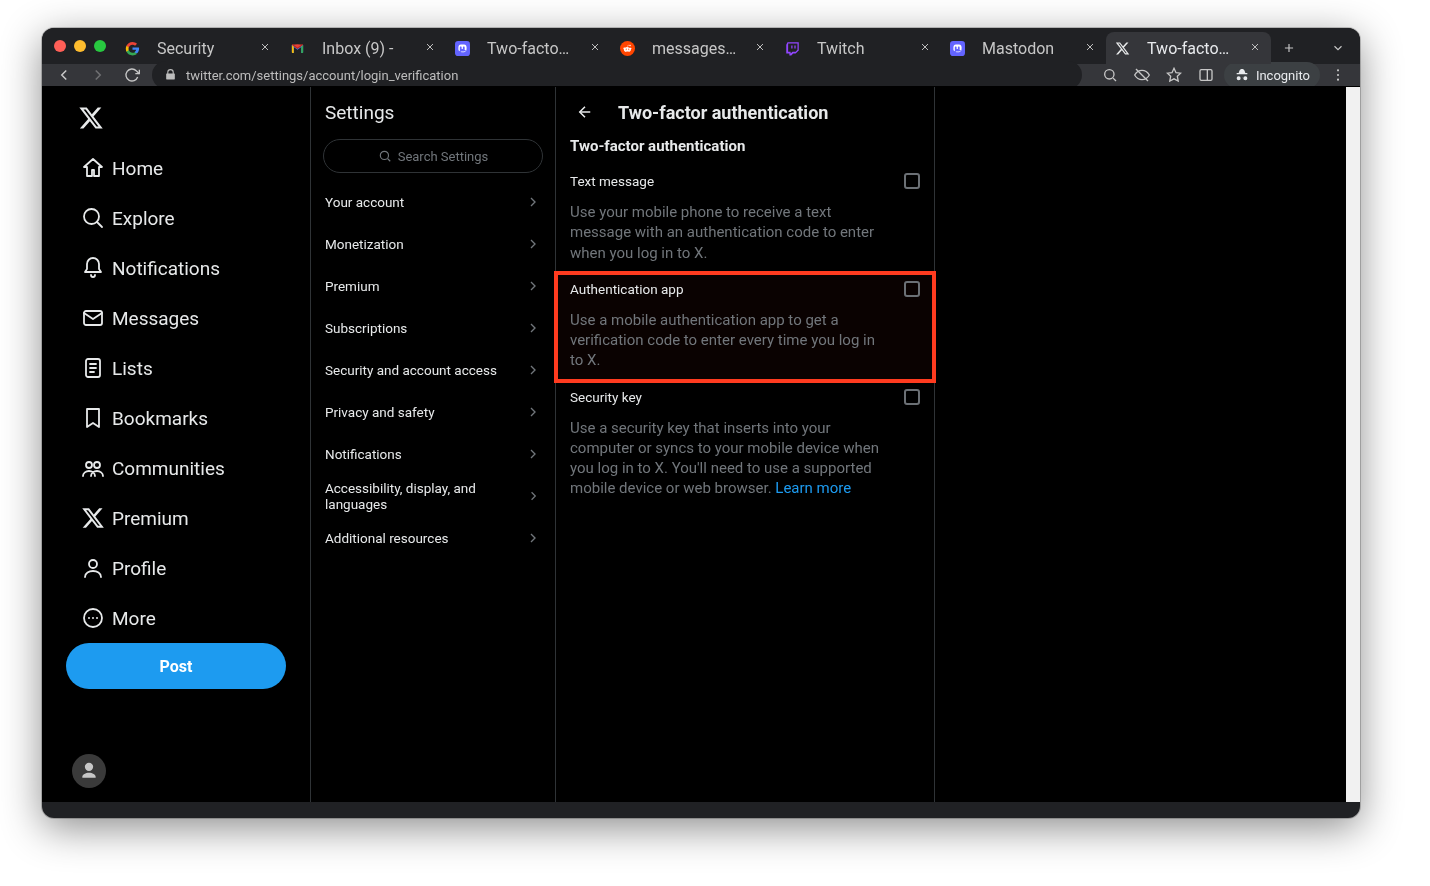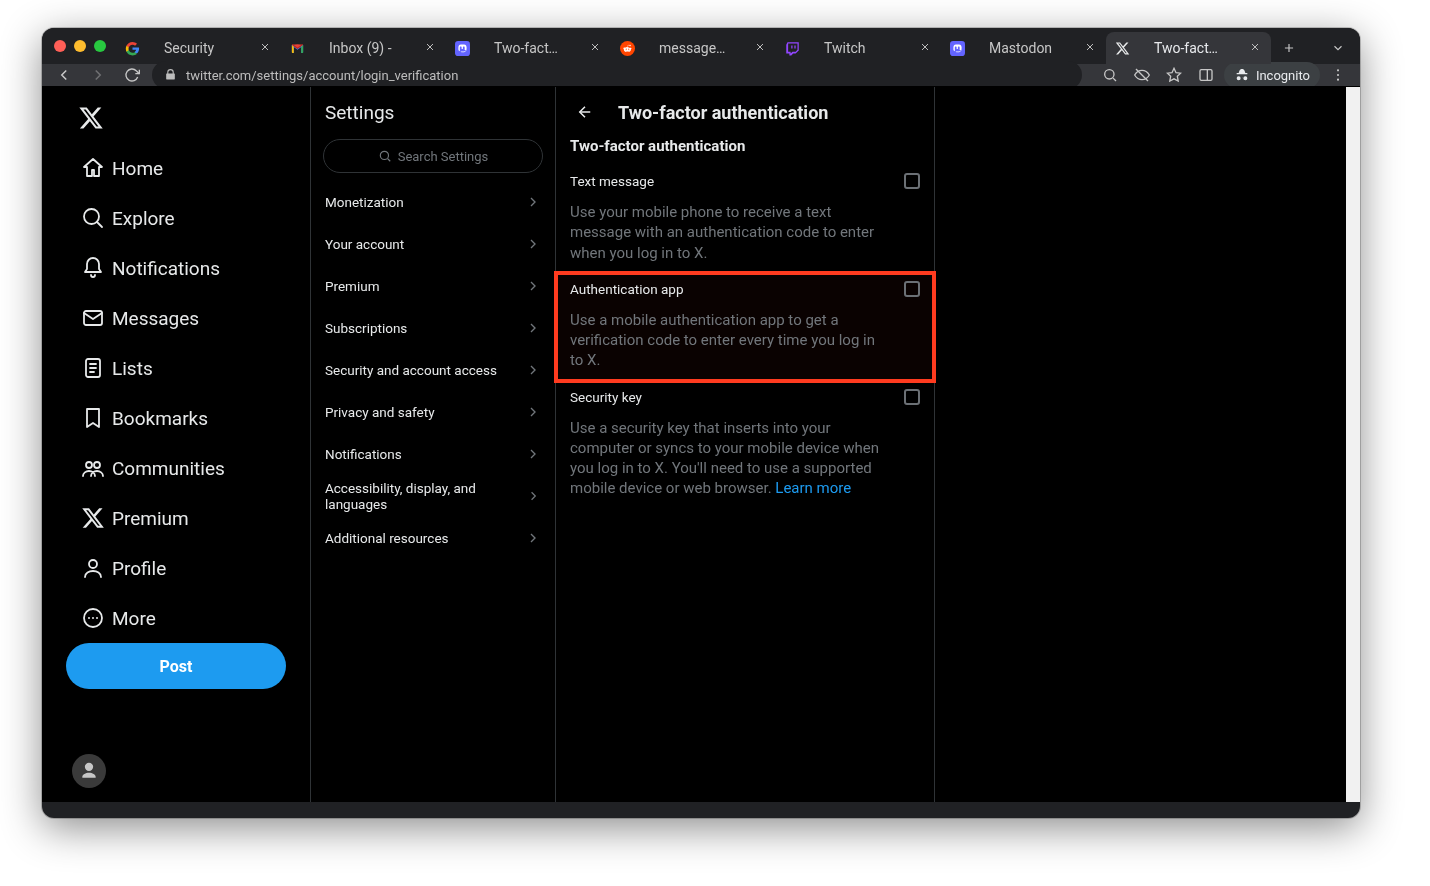--- a/index.html
+++ b/index.html
@@ -18,21 +18,21 @@
   }
   *{box-sizing:border-box;font-family:-apple-system,BlinkMacSystemFont,"Segoe UI",Roboto,Helvetica,Arial,sans-serif}
   body{margin:0;background:#fff;width:1430px;height:886px;overflow:hidden}
   .desktop{position:relative;width:1430px;height:886px;background:#fff}
   .window{position:absolute;left:42px;top:28px;width:1318px;height:790px;border-radius:12px;overflow:hidden;background:var(--chrome-bg);box-shadow:0 10px 40px rgba(0,0,0,.45),0 0 0 1px rgba(0,0,0,.2)}
   
   .tabstrip{height:36px;background:var(--chrome-bg);display:flex;align-items:flex-end;padding:0 8px 0 8px;gap:0}
   .traffic{display:flex;gap:8px;align-items:center;height:36px;padding:0 10px 0 4px}
   .dot{width:12px;height:12px;border-radius:50%}
   .dot.red{background:#ff5f57}.dot.yel{background:#febc2e}.dot.grn{background:#28c840}
-  .tab{flex:0 0 165px;height:32px;border-radius:8px 8px 0 0;display:flex;align-items:center;gap:24px;padding:0 8px;color:#c7c7c7;font-size:14px;position:relative;cursor:pointer;overflow:hidden}
+  .tab{flex:0 0 165px;height:32px;border-radius:8px 8px 0 0;display:flex;align-items:center;gap:17px;padding:0 8px;color:#c7c7c7;font-size:16px;position:relative;cursor:pointer;overflow:hidden}
   .tab .title{white-space:nowrap;overflow:hidden;text-overflow:ellipsis;flex:1}
   .tab .favicon{width:16px;height:16px;flex:0 0 16px;display:flex;align-items:center;justify-content:center}
   .tab .close{width:14px;height:14px;flex:0 0 14px;color:#bdbdbd}
   .tab.active{background:var(--chrome-toolbar);color:#e8eaed}
   .newtab{width:28px;height:28px;display:flex;align-items:center;justify-content:center;color:#c7c7c7;border-radius:50%;margin-left:4px;margin-bottom:2px}
   .tabstrip .spacer{flex:1}
   .tabdrop{width:28px;height:32px;display:flex;align-items:center;justify-content:center;color:#c7c7c7}
   
   .toolbar{height:22px;background:var(--chrome-toolbar);display:flex;align-items:center;padding:0 8px;gap:6px}
   .navbtn{width:28px;height:28px;border-radius:50%;display:flex;align-items:center;justify-content:center;color:#c7c7c7}
@@ -381,27 +381,27 @@
       <div class="col mid">
         <div class="mid-h">Settings</div>
         <div class="search">
           <svg width="14" height="14" viewBox="0 0 24 24" fill="none" stroke="currentColor" stroke-width="2">
               <circle cx="11" cy="11" r="7"></circle>
               <path d="M21 21l-4.3-4.3"></path>
             </svg>
           <span>Search Settings</span>
         </div>
         <div class="setrow">
+            <span>Your account</span>
+      <svg viewBox="0 0 24 24" fill="none" stroke-width="2">
+              <path d="M9 18l6-6-6-6"></path>
+            </svg>
+          </div>
+          <div class="setrow">
             <span>Monetization</span>
-      <svg viewBox="0 0 24 24" fill="none" stroke-width="2">
-              <path d="M9 18l6-6-6-6"></path>
-            </svg>
-          </div>
-          <div class="setrow">
-            <span>Your account</span>
       <svg viewBox="0 0 24 24" fill="none" stroke-width="2">
               <path d="M9 18l6-6-6-6"></path>
             </svg>
           </div>
           <div class="setrow">
             <span>Premium</span>
       <svg viewBox="0 0 24 24" fill="none" stroke-width="2">
               <path d="M9 18l6-6-6-6"></path>
             </svg>
           </div>

